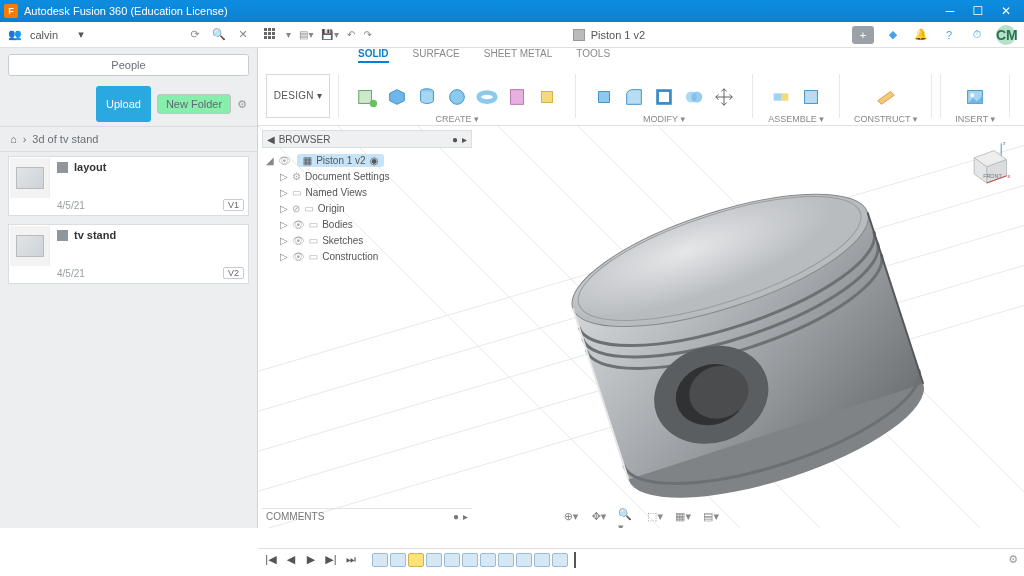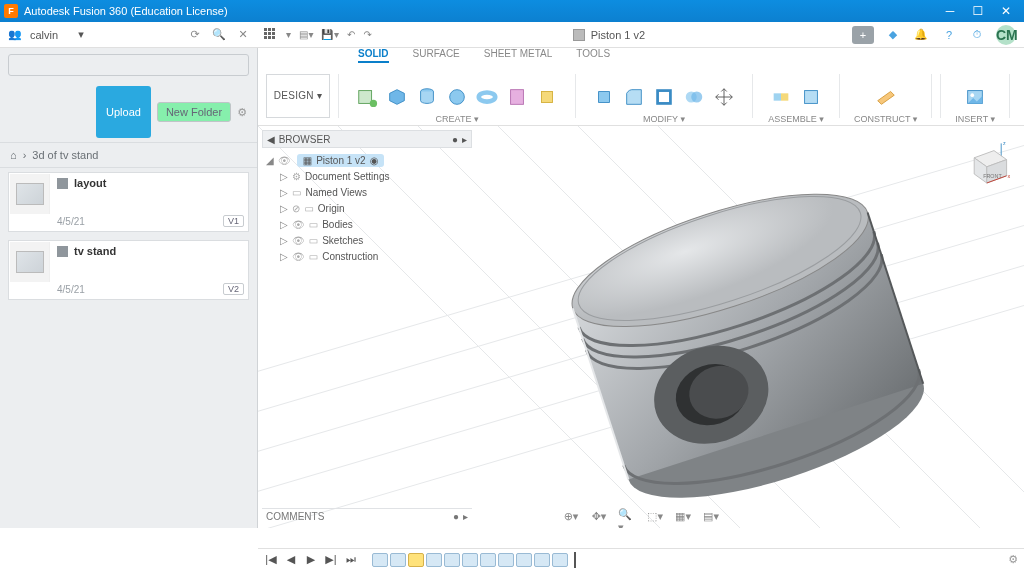--- a/index.html
+++ b/index.html
@@ -27,21 +27,21 @@
   .avatar { width: 20px; height: 20px; border-radius: 50%; background: #b4e1c9; color: #2b7350; font-size: 14px; display: grid; place-items: center; font-weight: bold; }
   .doc-tab { display: flex; align-items: center; gap: 6px; margin: 0 auto; font-size: 11px; color: #555; }
   .doc-tab .cube { width: 12px; height: 12px; background: #bbb; border: 1px solid #999; }
 
   
   .left-panel { position: absolute; top: 48px; left: 0; width: 258px; height: 480px; background: #eceef0; border-right: 1px solid #d0d3d6; display: flex; flex-direction: column; }
   .tabs2 { display: flex; margin: 6px 8px; height: 22px; border: 1px solid #c8ccd0; border-radius: 3px; overflow: hidden; }
   .tabs2 div { flex: 1; display: grid; place-items: center; background: #fff; color: #6a7075; font-size: 11px; }
   .tabs2 div.active { background: #e2e5e9; color: #455; }
   .upload-row { display: flex; justify-content: flex-end; align-items: center; gap: 6px; padding: 4px 10px; }
-  .upload-btn { background: #2aa9e0; color: #fff; padding: 20px 10px; border-radius: 3px; font-size: 11px; }
+  .upload-btn { background: #2aa9e0; color: #fff; padding: 12px 10px; border-radius: 3px; font-size: 11px; }
   .newf-btn { border: 1px solid #c0c4c8; padding: 3px 8px; border-radius: 3px; color: #667; background: #86efac; font-size: 11px; }
   .gear { color: #999; }
   .crumbs { display: flex; align-items: center; gap: 6px; padding: 6px 10px; color: #6a7075; border-top: 1px solid #dadde0; border-bottom: 1px solid #dadde0; font-size: 11px; }
   .filelist { padding: 4px 8px; }
   .file-item { display: flex; background: #fff; border: 1px solid #dadde0; margin-bottom: 8px; height: 60px; }
   .thumb { width: 40px; height: 40px; margin: 1px; background: #f3f3f3; border-right: 1px solid #eee; display: grid; place-items: center; }
   .thumb .t-inner { width: 28px; height: 22px; background: linear-gradient(135deg,#dfe4e8,#cdd3d8); border: 1px solid #bbb; }
   .file-meta { flex: 1; padding: 4px 6px; display: flex; flex-direction: column; justify-content: space-between; }
   .file-name-row { display: flex; align-items: center; gap: 6px; }
   .cubei { width: 11px; height: 11px; background: #8f969c; }
@@ -143,20 +143,21 @@
     <div class="topicon">◆</div>
     <div class="topicon">🔔</div>
     <div class="topicon">?</div>
     <div class="topicon">⏱</div>
     <div class="avatar">CM</div>
   </div>
 </div>
 
 <div class="left-panel">
   <div class="tabs2">
+    <div>People</div>
   </div>
   <div class="upload-row">
     <div class="upload-btn">Upload</div>
     <div class="newf-btn">New Folder</div>
     <span class="gear">⚙</span>
   </div>
   <div class="crumbs">
     <span>⌂</span>
     <span>›</span>
     <span>3d of tv stand</span>

